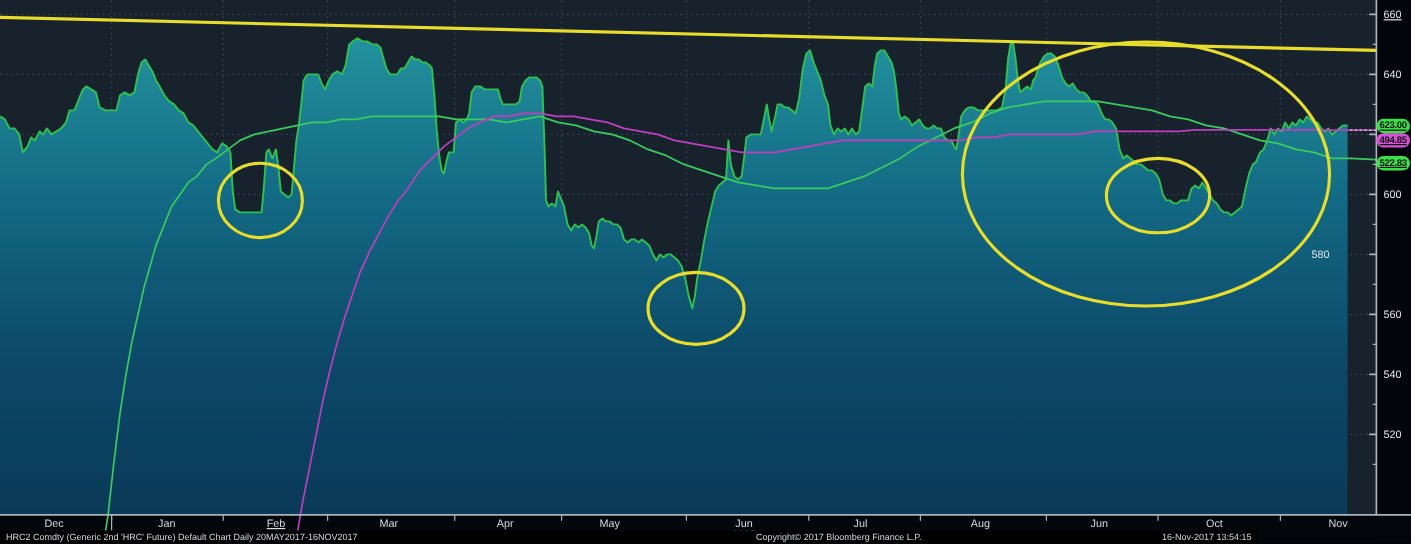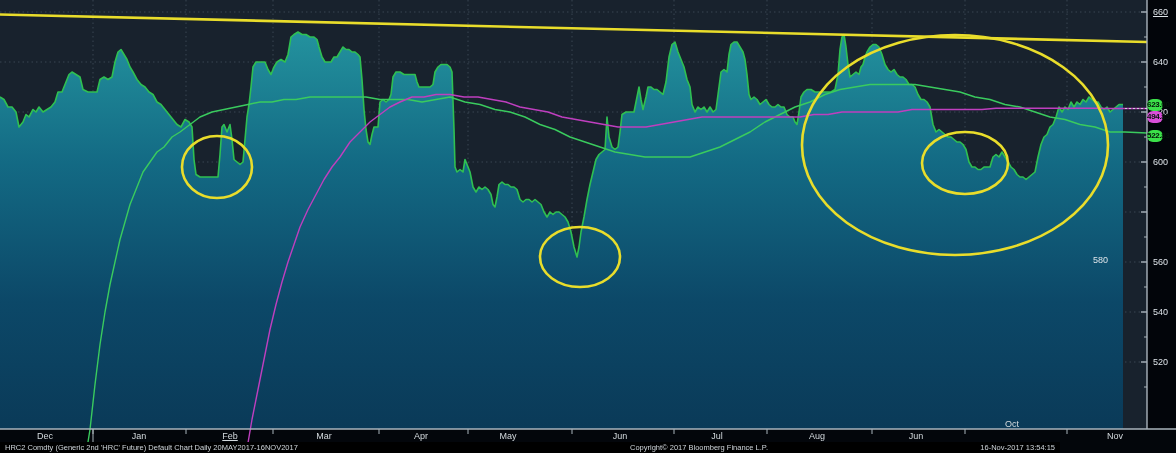--- a/index.html
+++ b/index.html
@@ -2,24 +2,24 @@
 <html><head>
 <meta charset="utf-8">
 <style>
   html,body{margin:0;padding:0;background:#000;width:1176px;height:453px;overflow:hidden;
             font-family:"Liberation Sans", sans-serif;}
   #screen{position:relative;width:1176px;height:453px;background:#000;}
   #chart-svg{position:absolute;left:0;top:0;}
   .ylab{position:absolute;color:#dde3e8;font-size:9px;line-height:9px;white-space:nowrap;}
   .xlab{position:absolute;color:#d4dade;font-size:9px;line-height:9px;transform:translateX(-50%);white-space:nowrap;}
   .yearlab{position:absolute;color:#d4dade;font-size:9px;line-height:9px;transform:translateX(-50%);white-space:nowrap;}
-  .pill{position:absolute;left:1147px;width:16px;height:12px;border-radius:6px;
+  .pill{position:absolute;left:1147px;width:28px;height:12px;border-radius:6px;
         color:#05130a;font-size:8px;font-weight:bold;text-align:center;line-height:12px;
-        letter-spacing:-0.3px;}
-  #footer-strip{position:absolute;left:0;top:442px;width:1048px;height:11px;background:#000;padding-left:12px;}
+        letter-spacing:-0.3px;text-decoration:underline;}
+  #footer-strip{position:absolute;left:0;top:442px;width:1048px;height:11px;background:#000;}
   .foot{position:absolute;top:2px;color:#ced4d9;font-size:7.5px;line-height:8px;white-space:nowrap;}
 </style>
 </head>
 <body>
 
 <div id="screen">
   <svg id="chart-svg" width="1176" height="453">
       <defs>
         <linearGradient id="areaGrad" x1="0" y1="0" x2="0" y2="1">
           <stop offset="0" stop-color="#23929e"></stop>
@@ -90,39 +90,39 @@
       <line x1="1067" y1="429" x2="1067" y2="434" stroke="#aab4bc" stroke-width="1"></line>
       <line x1="93" y1="429" x2="93" y2="448" stroke="#aab4bc" stroke-width="1"></line>
       <line x1="1125" y1="108.50000000000006" x2="1147" y2="108.50000000000006" stroke="#cfd5da" stroke-width="1" stroke-dasharray="2 2"></line>
     </svg>
 
   <div id="ylabels">
       <span class="ylab" style="left: 1153px; top: 7.5px; text-decoration: underline;">660</span>
       <span class="ylab" style="left: 1153px; top: 57.5px; text-align: right;">640</span>
       <span class="ylab" style="left: 1153px; top: 107.5px;">620</span>
       <span class="ylab" style="left: 1153px; top: 157.5px;">600</span>
-      <span class="ylab" style="left: 1093px; top: 207.5px; margin-top: 48px;">580</span>
+      <span class="ylab" style="left: 1093px; top: 207.5px;">580</span>
       <span class="ylab" style="left: 1153px; top: 257.5px;">560</span>
       <span class="ylab" style="left: 1153px; top: 307.5px;">540</span>
       <span class="ylab" style="left: 1153px; top: 357.5px;">520</span>
     </div>
   <div id="xlabels">
       <span class="xlab" style="left: 45px; top: 432px;">Dec</span>
       <span class="yearlab" style="left: 45px; top: 441px;">2016</span>
       <span class="xlab" style="left: 139px; top: 432px;">Jan</span>
       <span class="xlab" style="left: 230px; top: 432px; text-decoration: underline;">Feb</span>
       <span class="xlab" style="left: 324px; top: 432px;">Mar</span>
       <span class="xlab" style="left: 421px; top: 432px;">Apr</span>
       <span class="xlab" style="left: 508px; top: 432px;">May</span>
       <span class="xlab" style="left: 620px; top: 432px;">Jun</span>
       <span class="yearlab" style="left: 620px; top: 441px;">2017</span>
       <span class="xlab" style="left: 717px; top: 432px;">Jul</span>
       <span class="xlab" style="left: 817px; top: 432px;">Aug</span>
       <span class="xlab" style="left: 916px; top: 432px;">Jun</span>
-      <span class="xlab" style="left: 1012px; top: 420px;">Oct</span>
+      <span class="xlab" style="left: 1012px; top: 432px;">Oct</span>
       <span class="xlab" style="left: 1115px; top: 432px;">Nov</span>
     </div>
 
   <div class="pill" id="pill0" style="top: 99px; background: rgb(59, 224, 73); z-index: 10;">623.00</div>
   <div class="pill" id="pill1" style="top: 111px; background: rgb(217, 79, 217); z-index: 9;">494.85</div>
   <div class="pill" id="pill2" style="top: 130px; background: rgb(59, 224, 73); z-index: 8;">522.83</div>
 
   <div id="footer-strip">
     <span class="foot" style="left:5px">HRC2 Comdty (Generic 2nd 'HRC' Future) Default Chart  Daily 20MAY2017-16NOV2017</span>
     <span class="foot" style="left:630px">Copyright© 2017 Bloomberg Finance L.P.</span>

